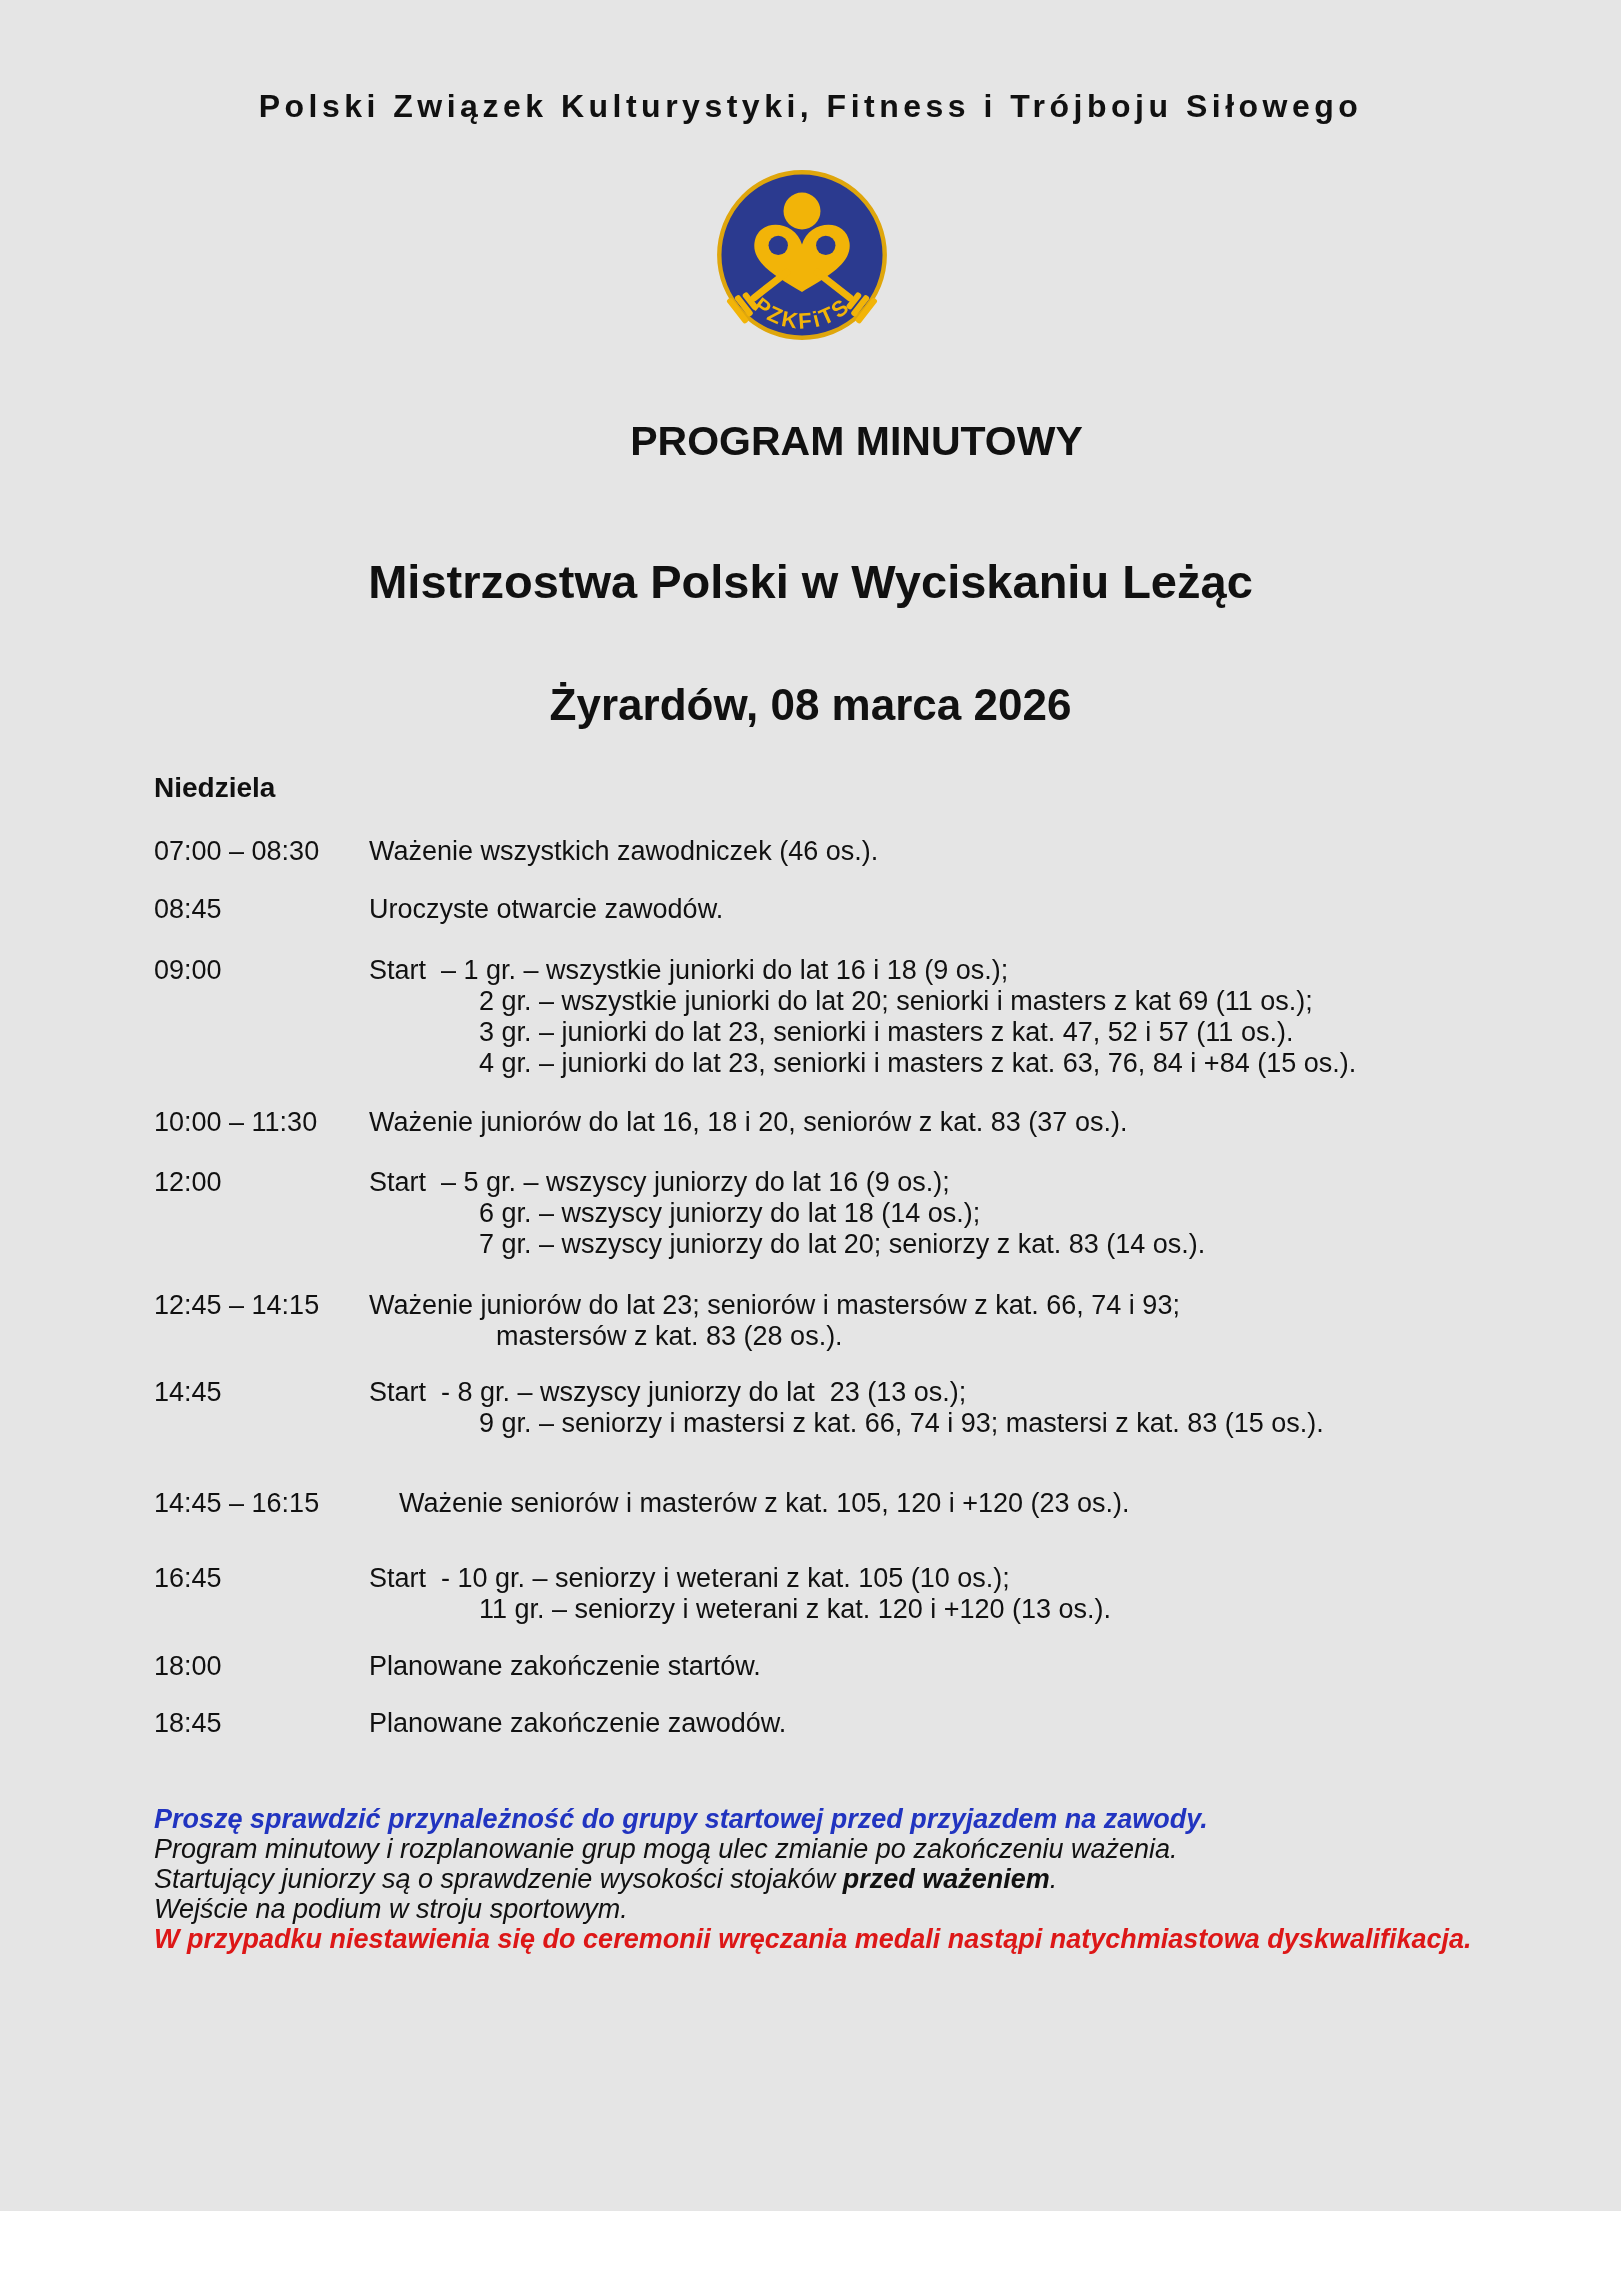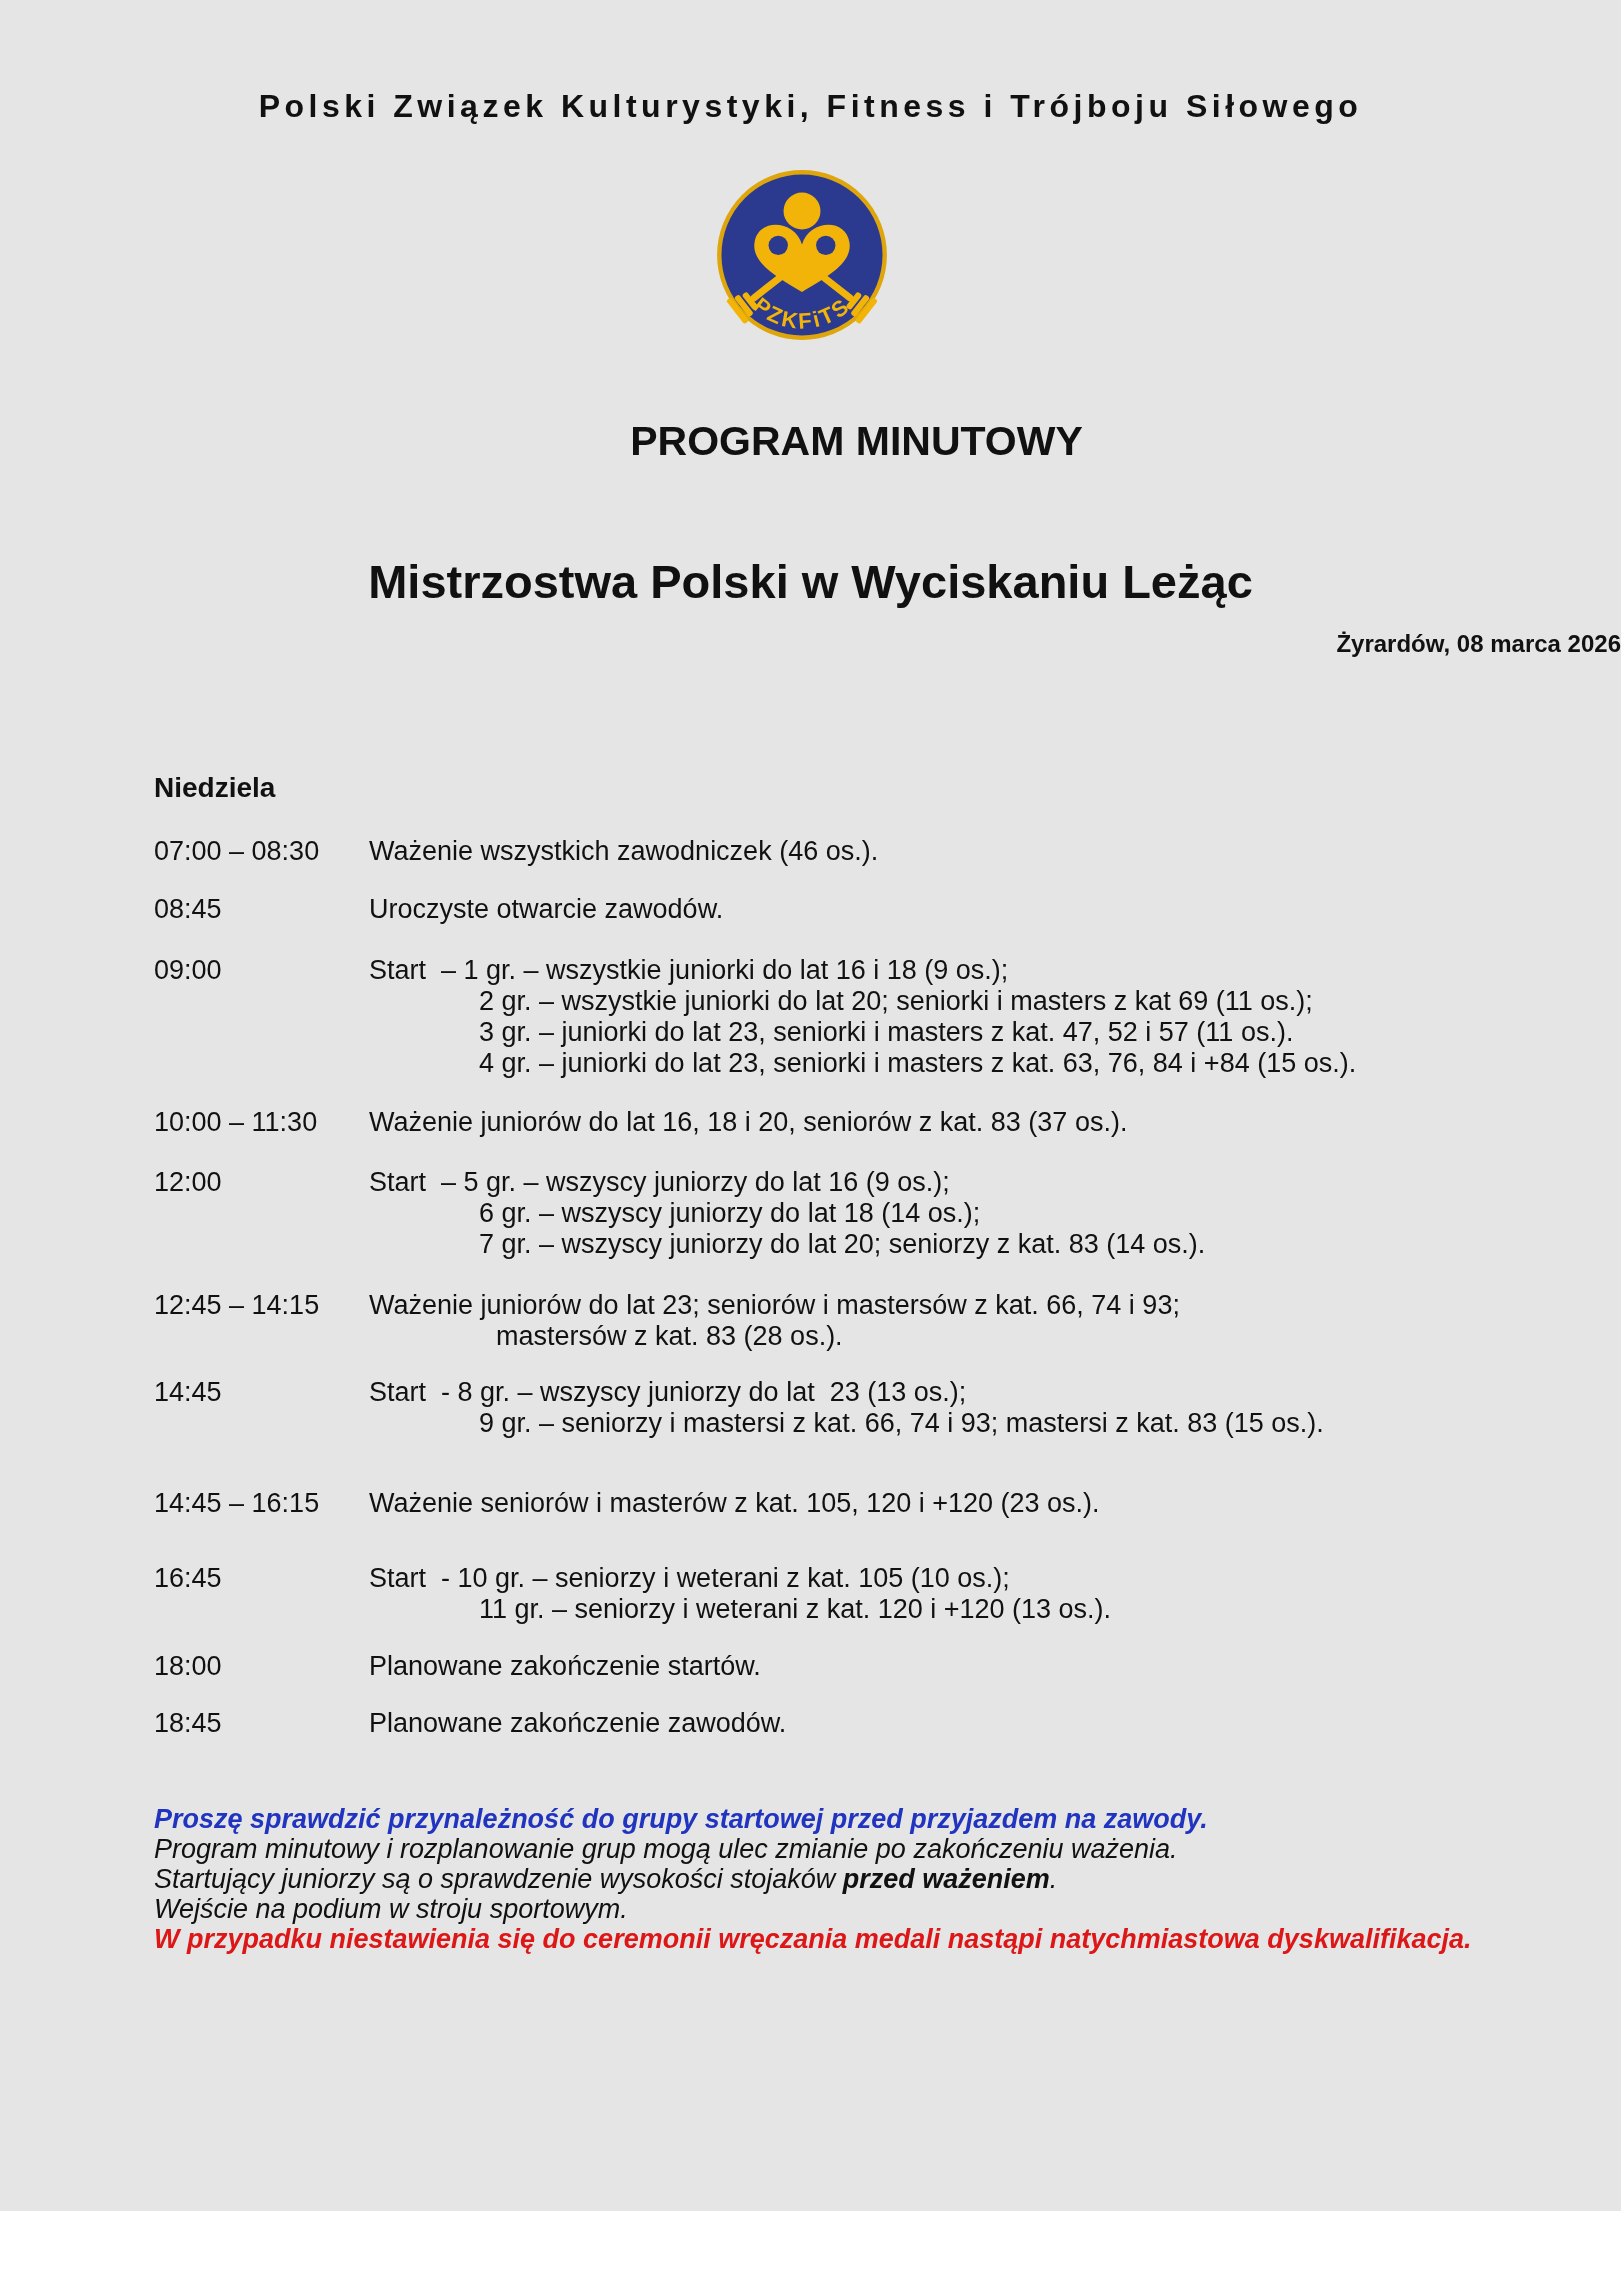--- a/index.html
+++ b/index.html
@@ -44,25 +44,25 @@
     position: absolute;
     top: 554px;
     left: 0;
     width: 100%;
     text-align: center;
     font-size: 47px;
     font-weight: bold;
   }
   .subtitle {
     position: absolute;
-    top: 630px;
-    left: 0;
-    width: 100%;
-    text-align: right;
-    font-size: 24px;
+    top: 680px;
+    left: 0;
+    width: 100%;
+    text-align: center;
+    font-size: 44px;
     font-weight: bold;
   }
   .day {
     position: absolute;
     left: 154px;
     top: 772px;
     font-size: 28px;
     font-weight: bold;
   }
   .sched-row {
@@ -189,21 +189,21 @@
     <div class="time">14:45</div>
     <div class="desc">
           <div class="desc-line" style="padding-left: 0px;">Start  - 8 gr. – wszyscy juniorzy do lat  23 (13 os.);</div>
           <div class="desc-line" style="padding-left: 110px;">9 gr. – seniorzy i mastersi z kat. 66, 74 i 93; mastersi z kat. 83 (15 os.).</div>
         </div>
   </div>
 
   <div class="sched-row" style="top: 1488px;">
     <div class="time">14:45 – 16:15</div>
     <div class="desc">
-          <div class="desc-line" style="padding-left: 0px;">Ważenie seniorów i masterów z kat. 105, 120 i +120 (23 os.).</div>
+          <div class="desc-line" style="padding-left: 0px; margin-left: 30px;">Ważenie seniorów i masterów z kat. 105, 120 i +120 (23 os.).</div>
         </div>
   </div>
 
   <div class="sched-row" style="top: 1563px;">
     <div class="time">16:45</div>
     <div class="desc">
           <div class="desc-line" style="padding-left: 0px;">Start  - 10 gr. – seniorzy i weterani z kat. 105 (10 os.);</div>
           <div class="desc-line" style="padding-left: 110px;">11 gr. – seniorzy i weterani z kat. 120 i +120 (13 os.).</div>
         </div>
   </div>

